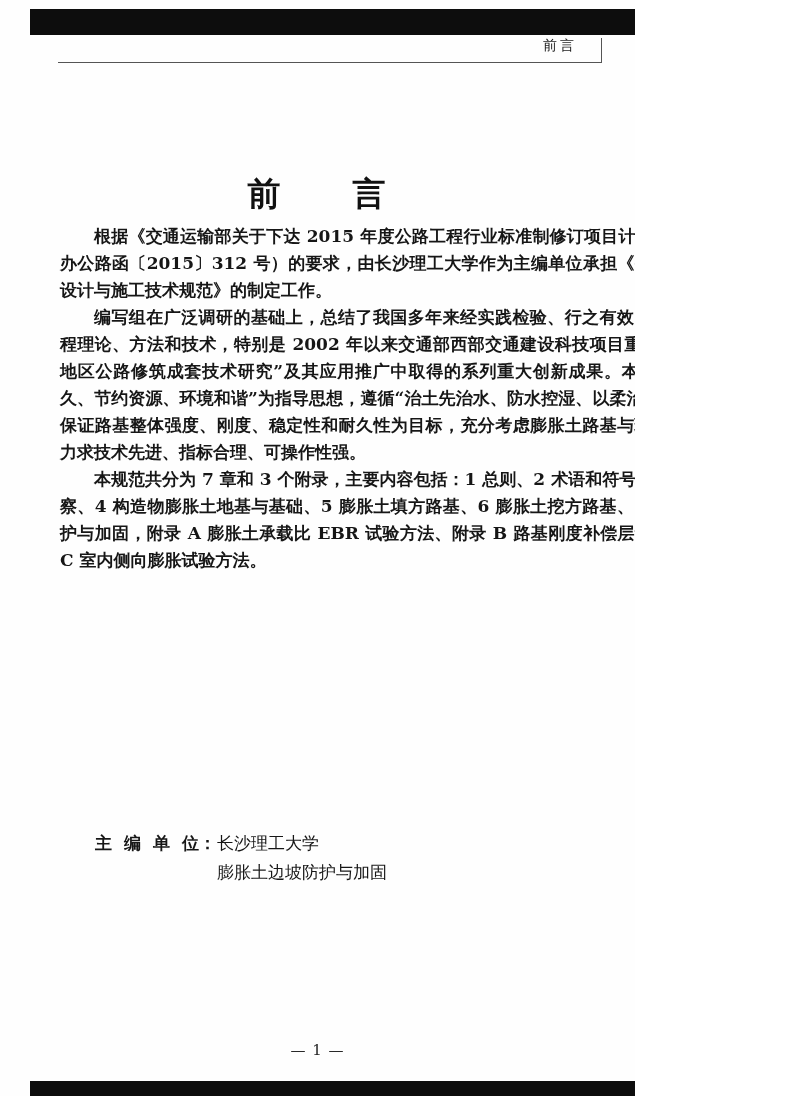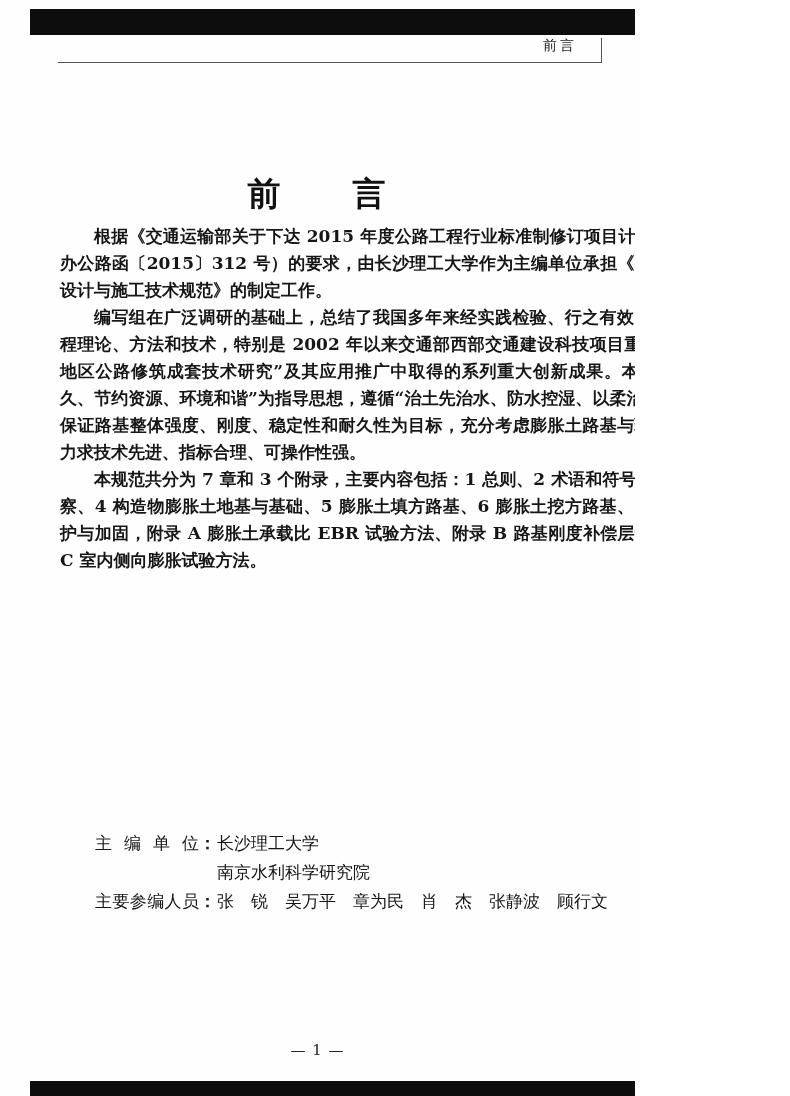--- a/index.html
+++ b/index.html
@@ -74,21 +74,21 @@
     line-height: 29px;
     color: #161616;
   }
   .editor-row { white-space: nowrap; }
   .editor-row.gap { margin-top: 28px; }
   .editor-label {
     display: inline-block;
     width: 104px;
     text-align: justify;
     text-align-last: justify;
-    font-weight: normal;
+    font-weight: bold;
     font-family: "DejaVu Sans", "Liberation Sans", sans-serif;
     vertical-align: baseline;
   }
   .editor-colon {
     display: inline-block;
     width: 18px;
     font-weight: bold;
     font-family: "DejaVu Sans", "Liberation Sans", sans-serif;
   }
   .editor-value { font-family: Liberation Serif, serif; }
@@ -121,24 +121,21 @@
     <p>根据《交通运输部关于下达 2015 年度公路工程行业标准制修订项目计划的通知》（交办公路函〔2015〕312 号）的要求，由长沙理工大学作为主编单位承担《公路膨胀土路基设计与施工技术规范》的制定工作。</p>
     <p>编写组在广泛调研的基础上，总结了我国多年来经实践检验、行之有效的公路膨胀土工程理论、方法和技术，特别是 2002 年以来交通部西部交通建设科技项目重大专项“膨胀土地区公路修筑成套技术研究”及其应用推广中取得的系列重大创新成果。本规范以“安全耐久、节约资源、环境和谐”为指导思想，遵循“治土先治水、防水控湿、以柔治胀”的原则，以保证路基整体强度、刚度、稳定性和耐久性为目标，充分考虑膨胀土路基与环境的适应性，力求技术先进、指标合理、可操作性强。</p>
     <p>本规范共分为 7 章和 3 个附录，主要内容包括：1 总则、2 术语和符号、3 工程地质勘察、4 构造物膨胀土地基与基础、5 膨胀土填方路基、6 膨胀土挖方路基、7 膨胀土边坡防护与加固，附录 A 膨胀土承载比 EBR 试验方法、附录 B 路基刚度补偿层设计方法、附录 C 室内侧向膨胀试验方法。</p>
   </main>
 
   <section class="editors">
     <div class="editor-row">
       <span class="editor-label">主编单位</span><span class="editor-colon">：</span><span class="editor-value">长沙理工大学</span>
     </div>
     <div class="editor-row">
-      <span class="editor-label"></span><span class="editor-colon"></span><span class="editor-value">南京水利科学研究院</span>
-    </div>
-    <div class="editor-row">
-      <span class="editor-label">主要参编人员</span><span class="editor-colon">：</span><span class="editor-value">张　锐　吴万平　章为民　肖　杰　张静波　顾行文</span>
+      <span class="editor-label"></span><span class="editor-colon"></span><span class="editor-value">膨胀土边坡防护与加固</span>
     </div>
   </section>
 
   <footer class="page-number">— 1 —</footer>
 
   <div class="scan-bar-bottom"></div>
 
 </div>
 
 </body></html>

